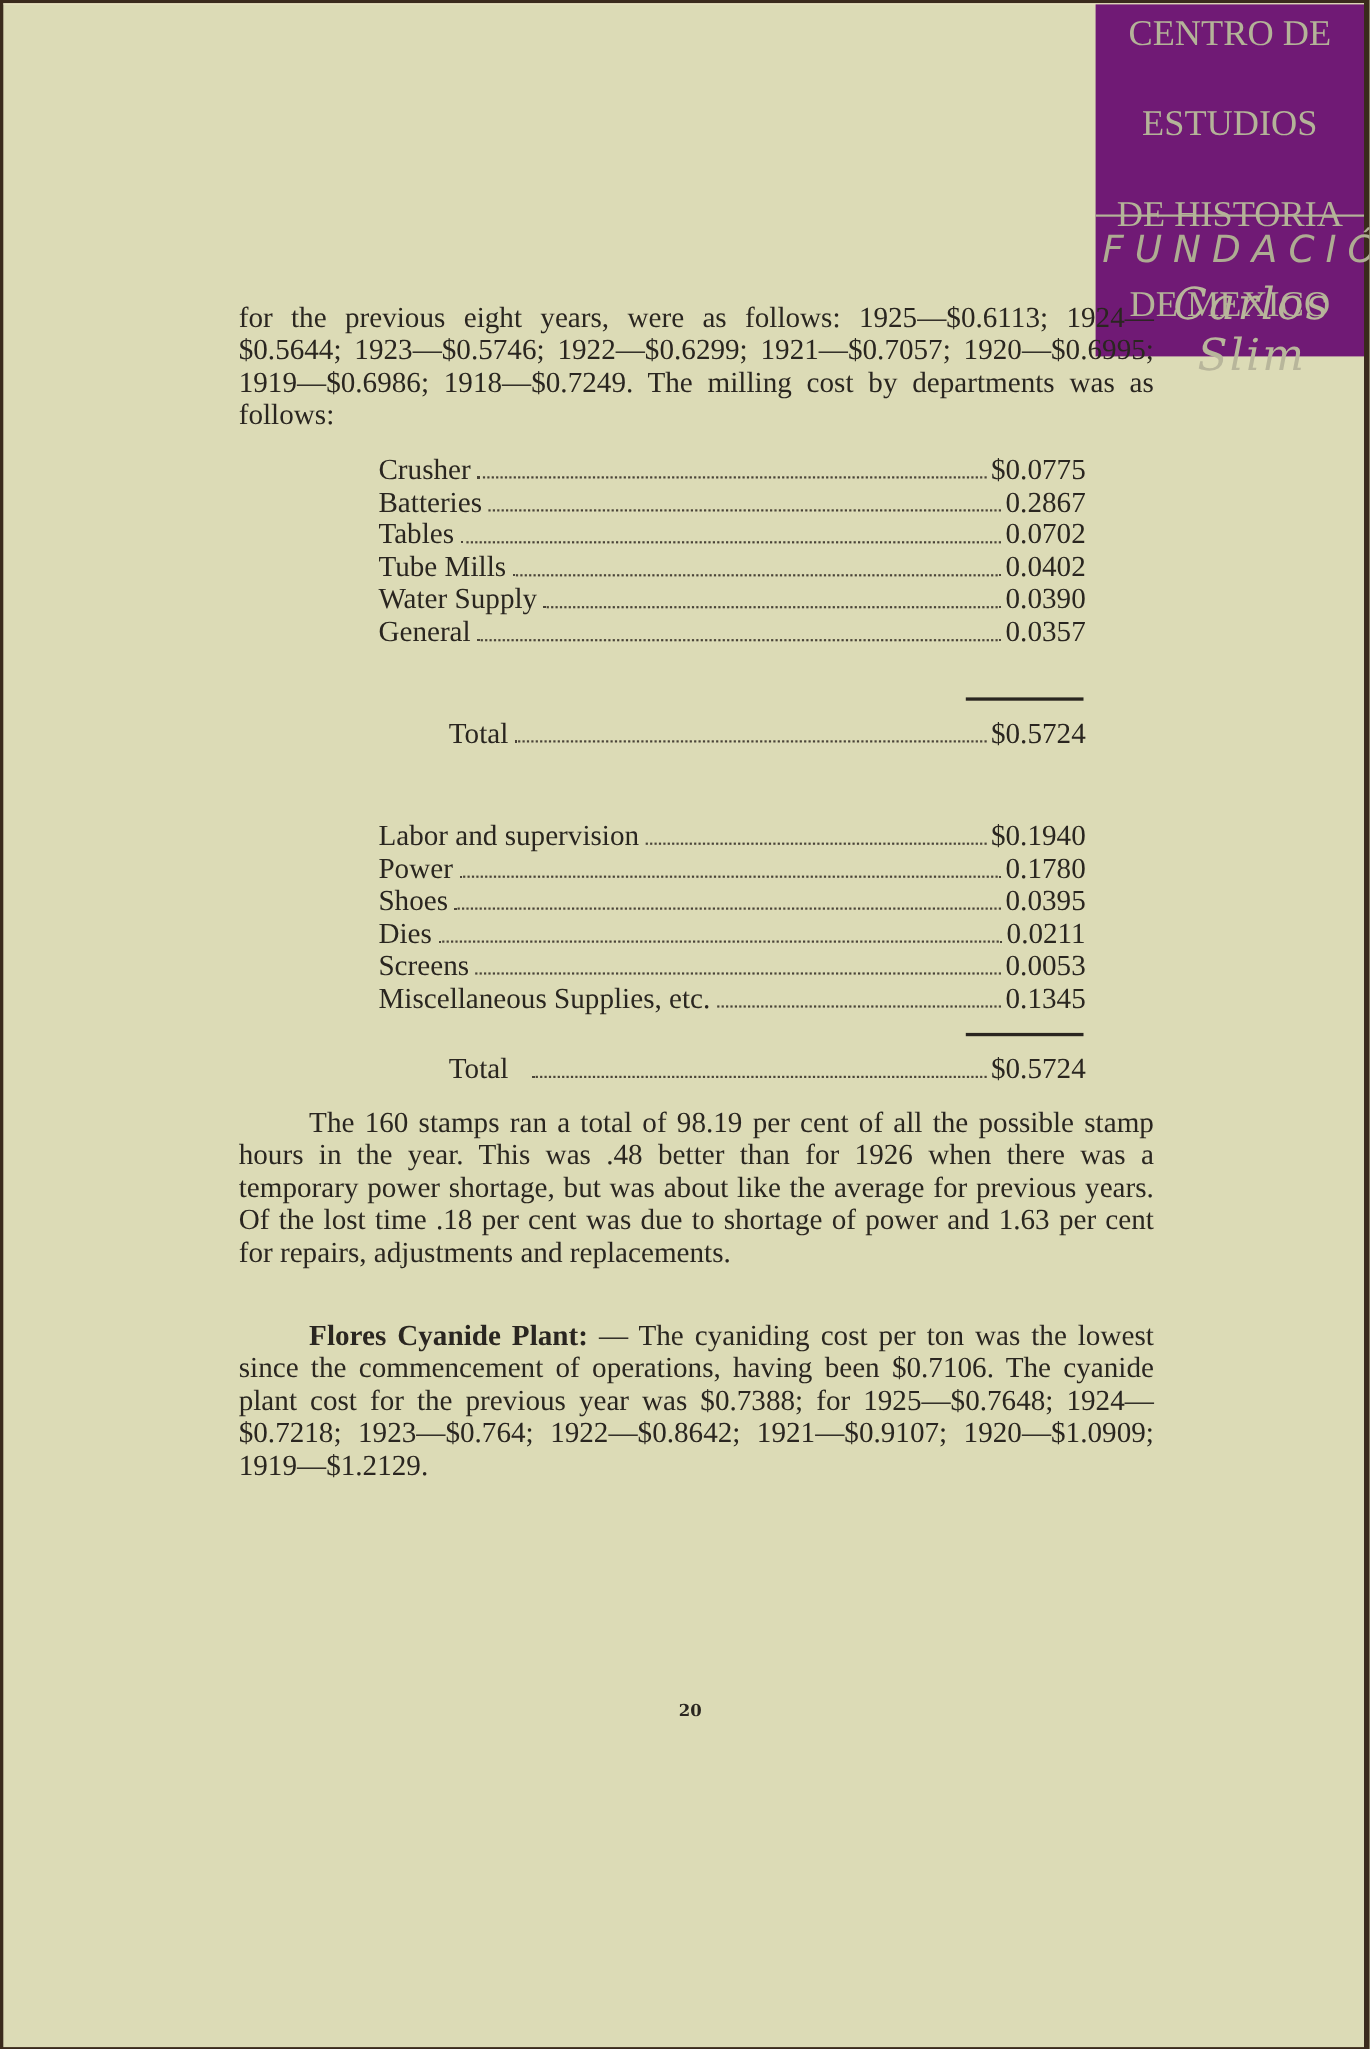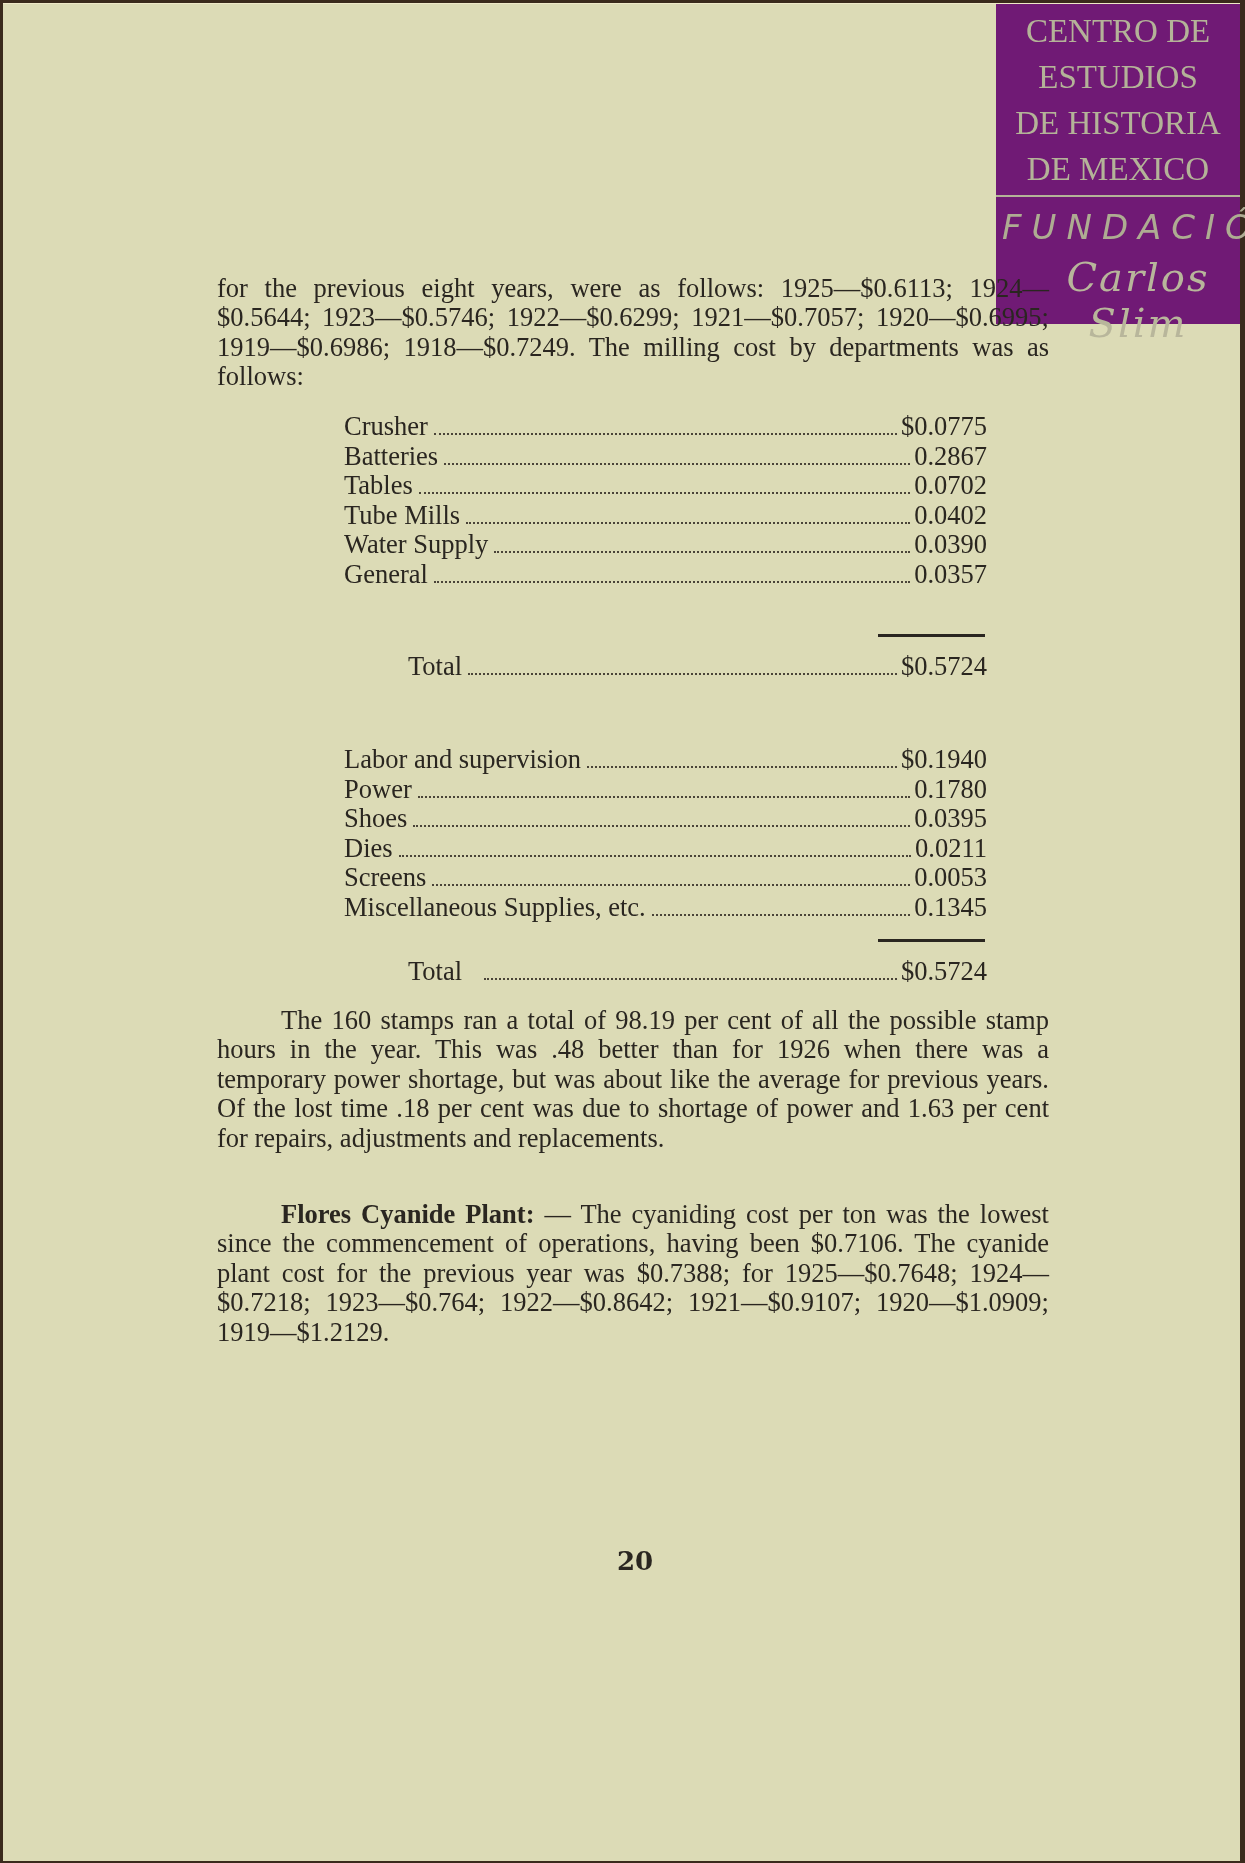--- a/index.html
+++ b/index.html
@@ -14,21 +14,21 @@
     background:#dcdbb6;
     border-top:1px solid #efe9c8;
   }
   .watermark {
     position:absolute; left:993px; top:0; width:244px; height:320px;
     background:#701a75;
     color:#b4b398;
     text-align:center;
     font-family:"Liberation Serif", serif;
   }
-  .wm-line { font-size:33px; line-height:46px; letter-spacing:0px; }
+  .wm-line { font-size:33px; line-height:46px; letter-spacing:0px;margin-top:36px; }
   .wm-first { margin-top:4px; }
   .wm-rule { position:absolute; left:0; right:0; top:191px; height:2px; background:#b4b398; }
   .wm-fund {
     position:absolute; left:6px; right:0; top:203px;
     font-family:"DejaVu Sans", sans-serif; font-size:34px; letter-spacing:10px; color:#aeac92;
     text-align:center;
     font-style:italic;
   }
   .wm-sig {
     position:absolute; left:40px; top:250px;
@@ -53,21 +53,21 @@
   .rule1 { left:875px; top:630px; width:107px; }
   .total1 { position:absolute; left:405px; width:579px; top:648px; font-family:"Liberation Serif", serif; font-size:26.5px; }
   .intro2 { position:absolute; left:280px; top:703px; font-family:"Liberation Serif", serif; font-size:26.5px; }
   .t2 { top:741px; }
   .rule2 { left:875px; top:935px; width:107px; }
   .total2 { position:absolute; left:405px; width:579px; top:953px; font-family:"Liberation Serif", serif; font-size:26.5px; }
   .total2 .label { padding-right:22px; }
   .p2 { top:1002px; text-indent:64px; }
   .p3 { top:1196px; text-indent:64px;font-family:Liberation Serif, serif; }
   .p3 .heading { font-weight:bold; }
-  .page-num { position:absolute; left:614px; top:1542px; font-family:"DejaVu Serif", serif; font-weight:bold; font-size:26px; color:#2a2620; }
+  .page-num { position:absolute; left:614px; top:1542px; font-family:"DejaVu Serif", serif; font-weight:bold; font-size:15px; color:#2a2620; }
 </style>
 </head>
 <body>
 
 <div class="page">
 
   <div class="watermark">
     <div class="wm-line wm-first">CENTRO DE</div>
     <div class="wm-line">ESTUDIOS</div>
     <div class="wm-line">DE HISTORIA</div>

